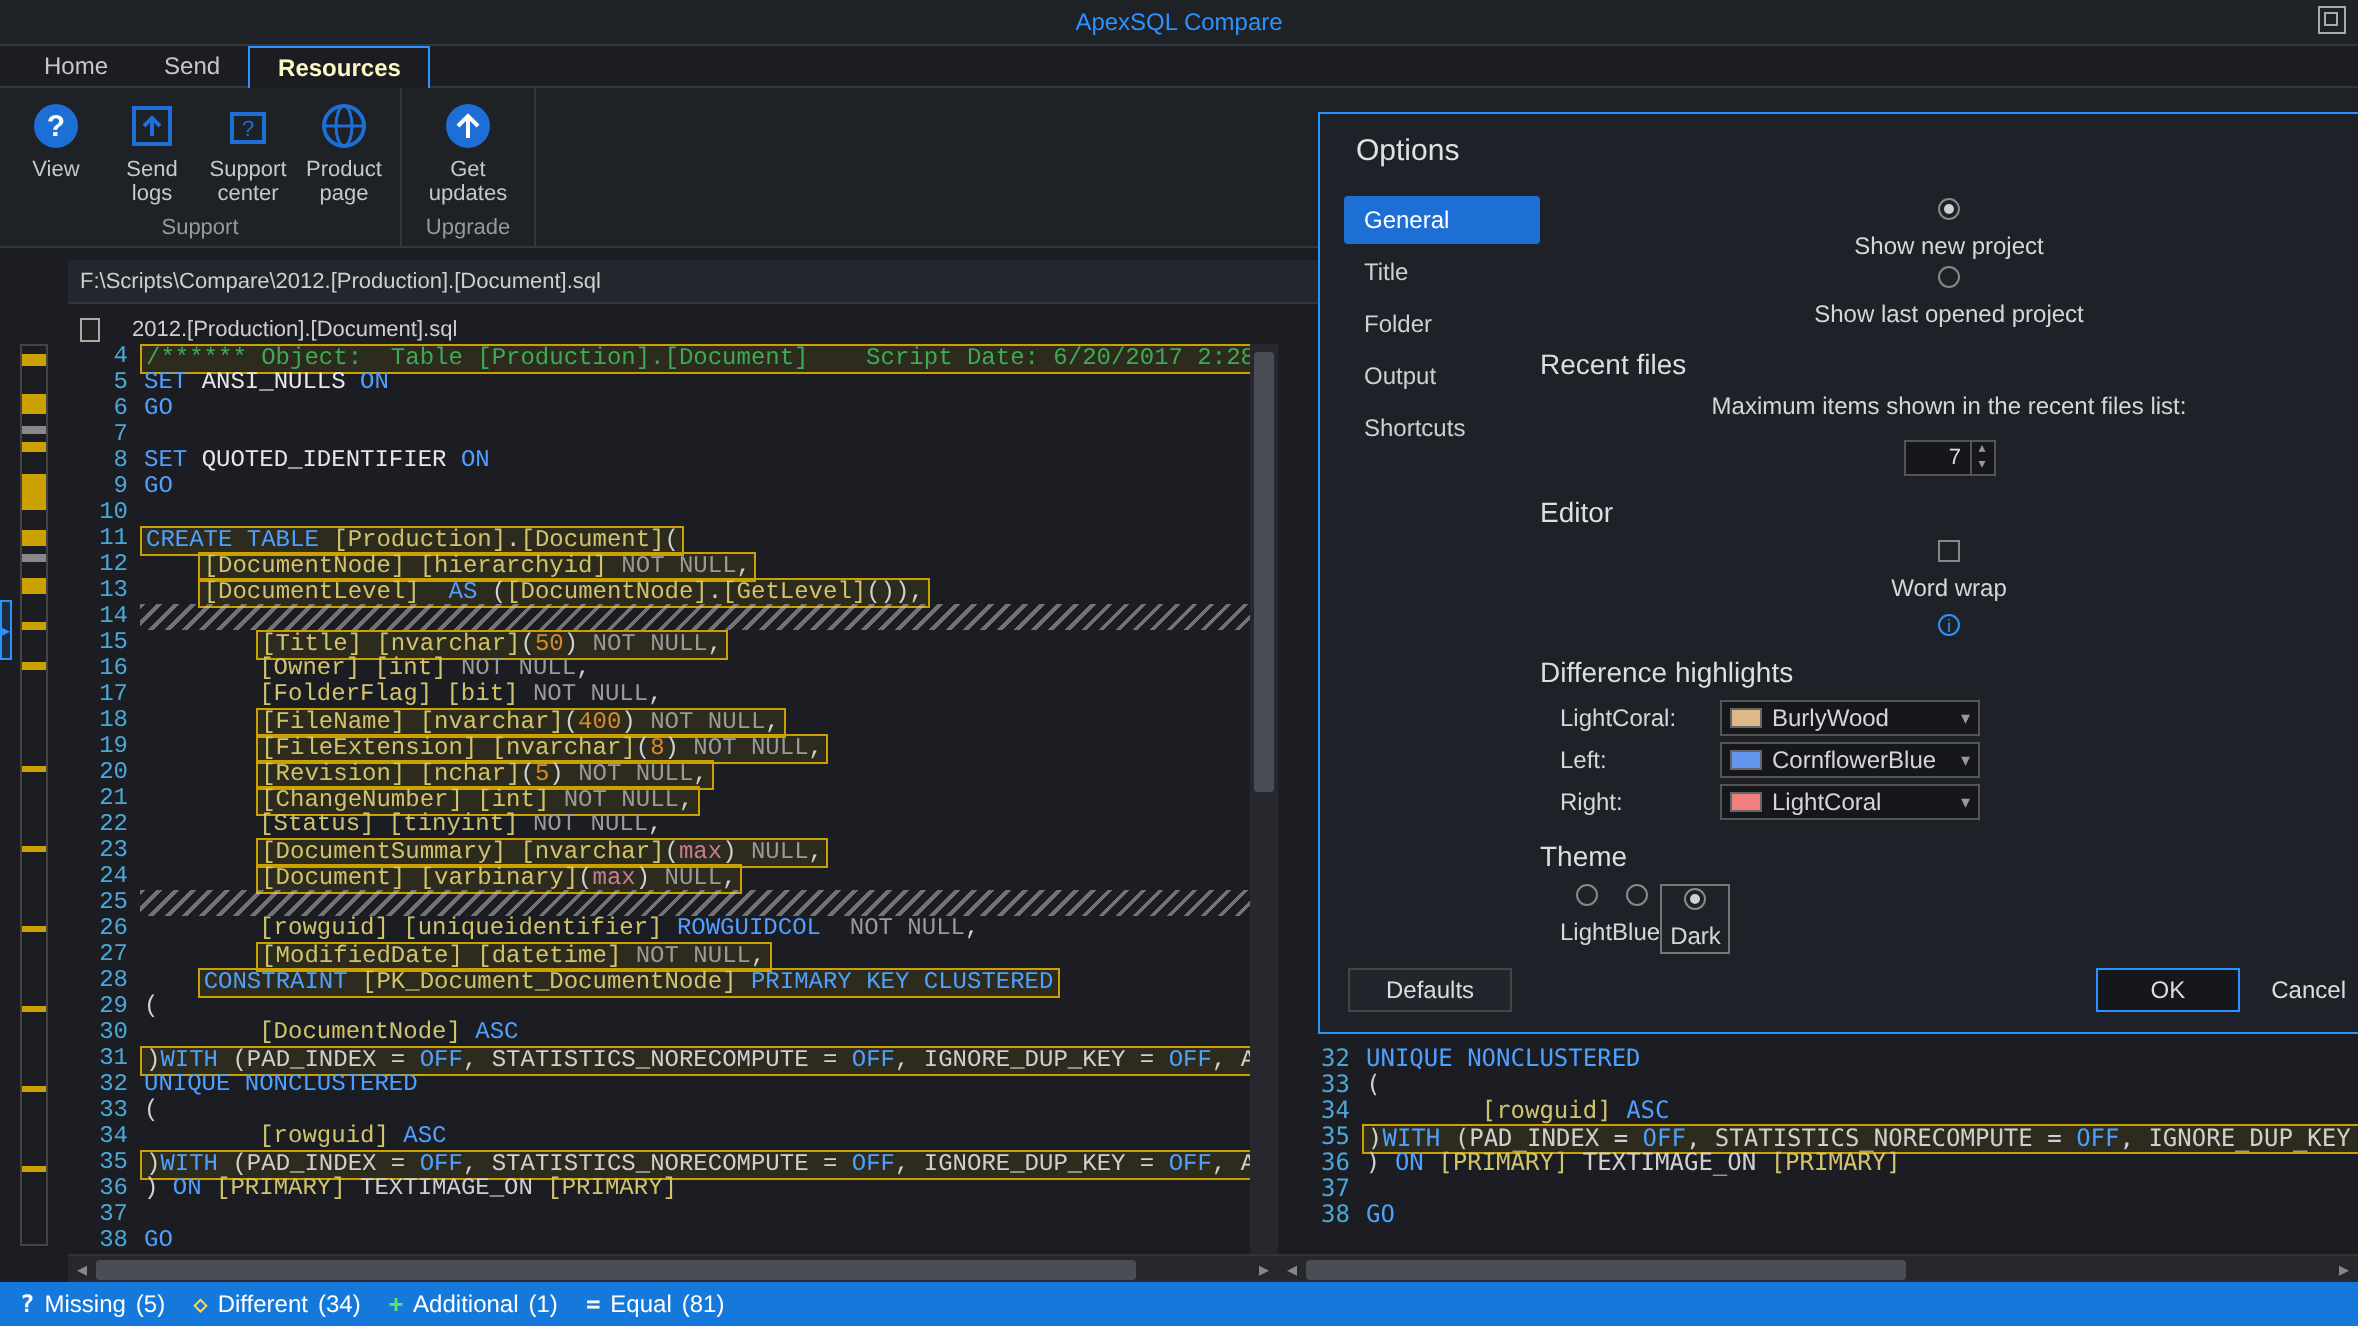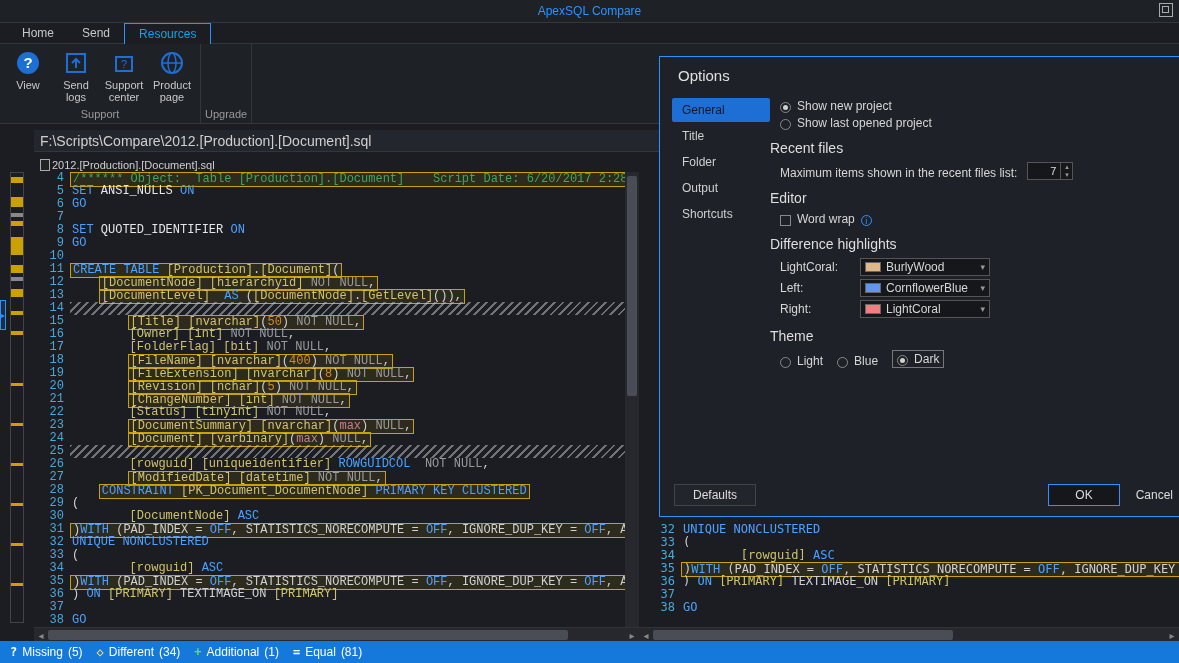--- a/index.html
+++ b/index.html
@@ -40,24 +40,25 @@
     align-items: center;
     padding: 0 8px;
     gap: 0;
   }
   .menubar .tab {
     padding: 3px 14px;
     color: #c8c8c8;
     cursor: pointer;
   }
   .menubar .tab.active {
-    color: #0ea5e9;
+    color: #fef9c3;
     border: 1px solid #2b93ff;
     border-bottom: none;
     background: #1b1d22;
+    font-weight: bold;
   }
   .ribbon {
     height: 80px;
     display: flex;
     border-bottom: 1px solid #33363c;
     background: #1e2126;
   }
   .ribbon-group {
     border-right: 1px solid #33363c;
     padding: 4px 4px 0 4px;
@@ -82,30 +83,30 @@
   
   .pathbar {
     height: 22px;
     display:flex; align-items:center;
     padding: 0 6px;
     gap:6px;
     border-bottom: 1px solid #33363c;
     margin: 6px 6px 0 34px;
     background: #23262c;
   }
-  .pathbar .path { flex:1; color:#cfcfcf; font-size:14px; }
+  .pathbar .path { flex:1; color:#cfcfcf; font-size:11px; }
   .pathbar .dd { color:#aaa; font-size:9px;}
   .pathbar .folder-ic { width:14px;height:12px;background:#d7a838;border-radius:1px;position:relative;}
   .pathbar .folder-ic::before{content:"";position:absolute;top:-3px;left:0;width:6px;height:3px;background:#d7a838;border-radius:1px 1px 0 0;}
   
   .doc-tab {
     height: 22px; display:flex; align-items:center;
     margin: 2px 6px 0 34px;
     color:#cfcfcf; font-size:11px;
-    gap:2px;
+    gap:16px;
     padding-left:6px;
   }
   .doc-tab .doc-ic{width:10px;height:12px;border:1px solid #aaa;background:#222;}
   
   .workspace {
     position:absolute;
     top: 172px;
     left:0; right:0;
     bottom: 22px;
     display:flex;
@@ -203,43 +204,43 @@
   .options-nav .onav {
     padding: 5px 10px;
     color:#cfcfcf;
     font-size:12px;
     cursor:pointer;
     border-radius:2px;
     margin-bottom:2px;
   }
   .options-nav .onav.active {
     background: #1d6fd6;
-    color:#0f172a;
+    color:#ffffff;
   }
   .options-content {
     flex:1;
     padding: 4px 10px 0 0;
     color:#d6d6d6;
   }
   .opt-h { font-size:14px; color:#dedede; margin: 4px 0 6px 0;}
-  .opt-row { display:flex; align-items:flex-end; gap:6px; font-size:12px; margin:3px 0 3px 10px;}
+  .opt-row { display:flex; align-items:center; gap:6px; font-size:12px; margin:3px 0 3px 10px;flex-direction:column;}
   .radio { width:11px;height:11px;border:1px solid #888;border-radius:50%;display:inline-flex;align-items:center;justify-content:center;}
   .radio.on::after{content:"";width:5px;height:5px;background:#d0d0d0;border-radius:50%;}
   .chk { width:11px;height:11px;border:1px solid #888;display:inline-block;}
   .info-ic{width:11px;height:11px;border:1px solid #2b93ff;border-radius:50%;color:#2b93ff;font-size:9px;line-height:10px;text-align:center;}
   .num-input{ display:flex; align-items:center; border:1px solid #555; background:#15171b; height:18px;}
   .num-input input{ width:32px; background:transparent; border:none; color:#ddd; text-align:right; font-size:11px; padding-right:4px; outline:none;}
   .num-input .spin{ width:12px; display:flex; flex-direction:column;}
   .num-input .spin div{height:8px;font-size:7px;line-height:7px;text-align:center;color:#999;border-left:1px solid #555;}
   .dd-row{ display:flex; align-items:center; margin:3px 0 3px 10px; font-size:12px;}
   .dd-row label{ width:80px;}
   .dd-box{ width:130px; height:18px; border:1px solid #555; background:#15171b; display:flex; align-items:center; padding:0 4px; gap:5px;}
   .dd-box .sw{width:16px;height:10px;border:1px solid #666;}
   .dd-box .dd-ar{margin-left:auto;color:#999;font-size:9px;}
-  .theme-row{display:flex;gap:14px;margin:6px 0 0 10px;}
+  .theme-row{display:flex;margin:6px 0 0 10px;}
   
   .options-footer{
     display:flex; align-items:center;
     padding: 0 0 10px 14px;
     gap:10px;
   }
   .btn {
     border:1px solid #444;
     background:#22252b;
     color:#ddd;
@@ -329,20 +330,31 @@
           </div>
         <div style="white-space:pre-line">Product
 page</div>
       </div>
     </div>
     <div class="ribbon-group-label">Support</div>
   </div>
 
 
   <div class="ribbon-group">
+    <div class="ribbon-btns">
+      <div class="ribbon-btn" style="width:58px">
+        <div class="ric">
+            <svg width="24" height="24">
+              <circle cx="12" cy="12" r="11" fill="#1d6fd6"></circle>
+              <path d="M12 18 V7 M7 12 l5-5 5 5" stroke="#fff" stroke-width="2" fill="none"></path>
+            </svg>
+          </div>
+        <div>Get updates</div>
+      </div>
+    </div>
     <div class="ribbon-group-label">Upgrade</div>
   </div>
 </div>
 
 <div class="pathbar">
   <div class="path">F:\Scripts\Compare\2012.[Production].[Document].sql</div>
   <div class="dd">▾</div>
   <div class="folder-ic"></div>
 </div>
 

